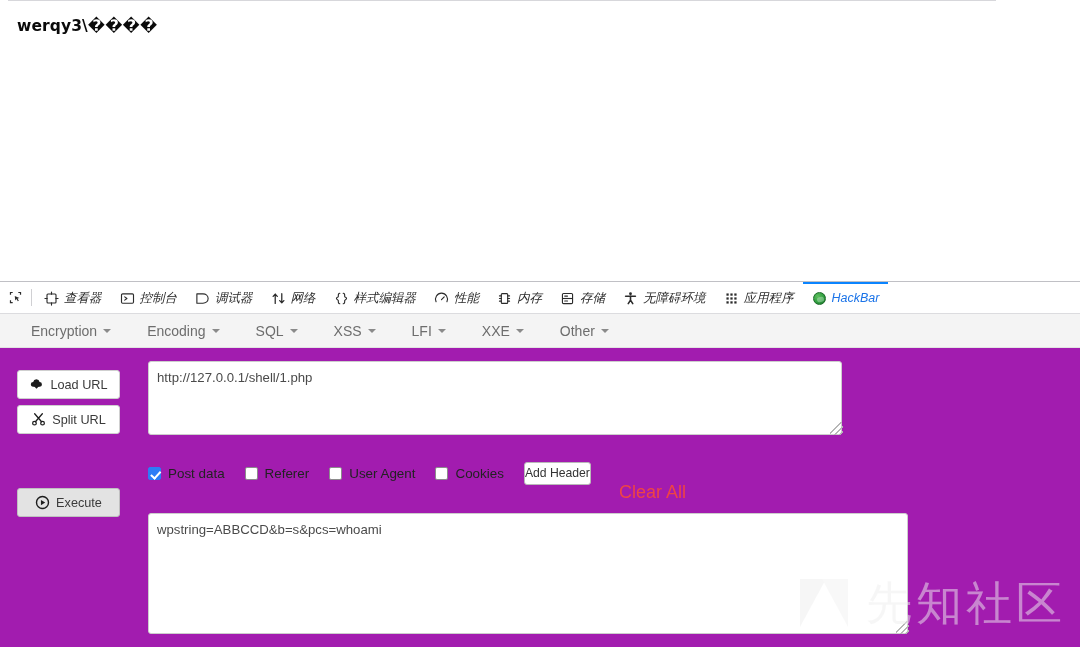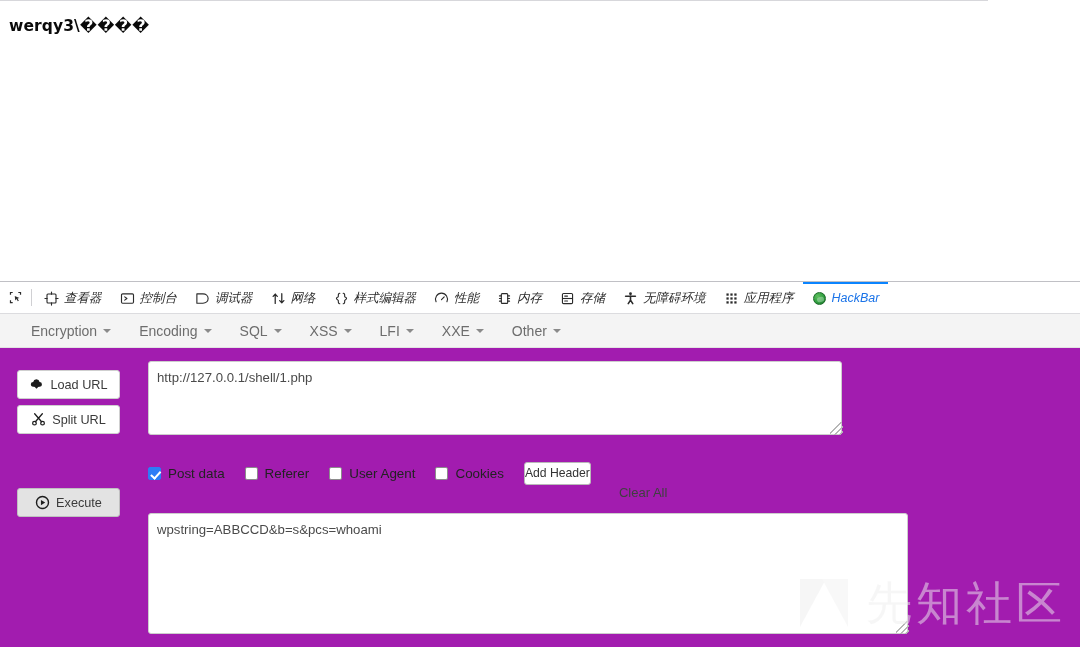--- a/index.html
+++ b/index.html
@@ -8,21 +8,21 @@
     width: 1080px;
     height: 647px;
     overflow: hidden;
     background: #ffffff;
     font-family: "Liberation Sans", "DejaVu Sans", sans-serif;
   }
 
   
   #browser-viewport {
     position: absolute;
-    left: 0; top: 0;
+    left: 8px; top: 0;
     width: 988px;
     height: 281px;
     background: #ffffff;
     border-top: 1px solid #d7d7db;
   }
 
   #page-text {
     position: absolute;
     left: 9px;
     top: 16px;
@@ -119,21 +119,21 @@
   }
 
   
   #hackbar-menubar {
     height: 34px;
     background: #f4f4f4;
     border-bottom: 1px solid #e2e2e2;
     display: flex;
     align-items: center;
     padding-left: 18px;
-    gap: 2px;
+    gap: 10px;
   }
 
   .menu-item {
     display: inline-flex;
     align-items: center;
     gap: 6px;
     padding: 4px 13px;
     font-size: 14px;
     color: #6d6d6d;
     cursor: pointer;
@@ -261,22 +261,22 @@
     background: #ffffff;
     font-size: 12.2px;
     color: #333333;
     cursor: pointer;
     display: inline-flex;
     align-items: center;
     margin-right: 28px;
   }
 
   #clear-all-link {
-    font-size: 13px;
-    color: #404040;
+    font-size: 18px;
+    color: #ef4444;
     cursor: pointer;
     text-decoration: none;
     margin-top: 39px;
   }
 
   
   #postdata-textarea {
     position: absolute;
     left: 148px;
     top: 513px;

